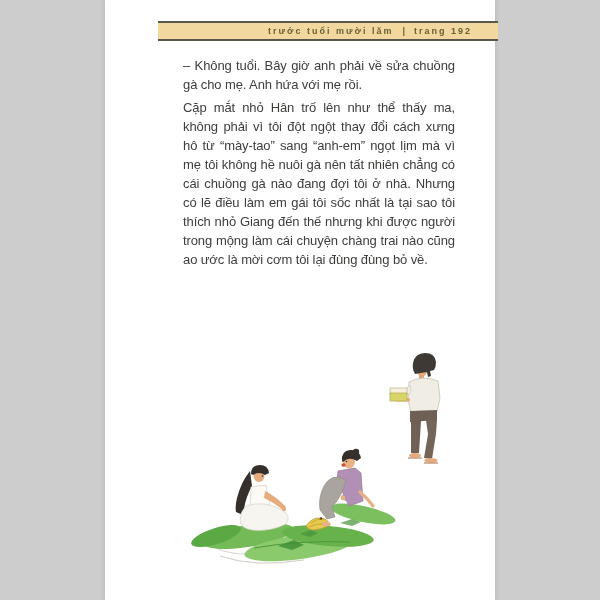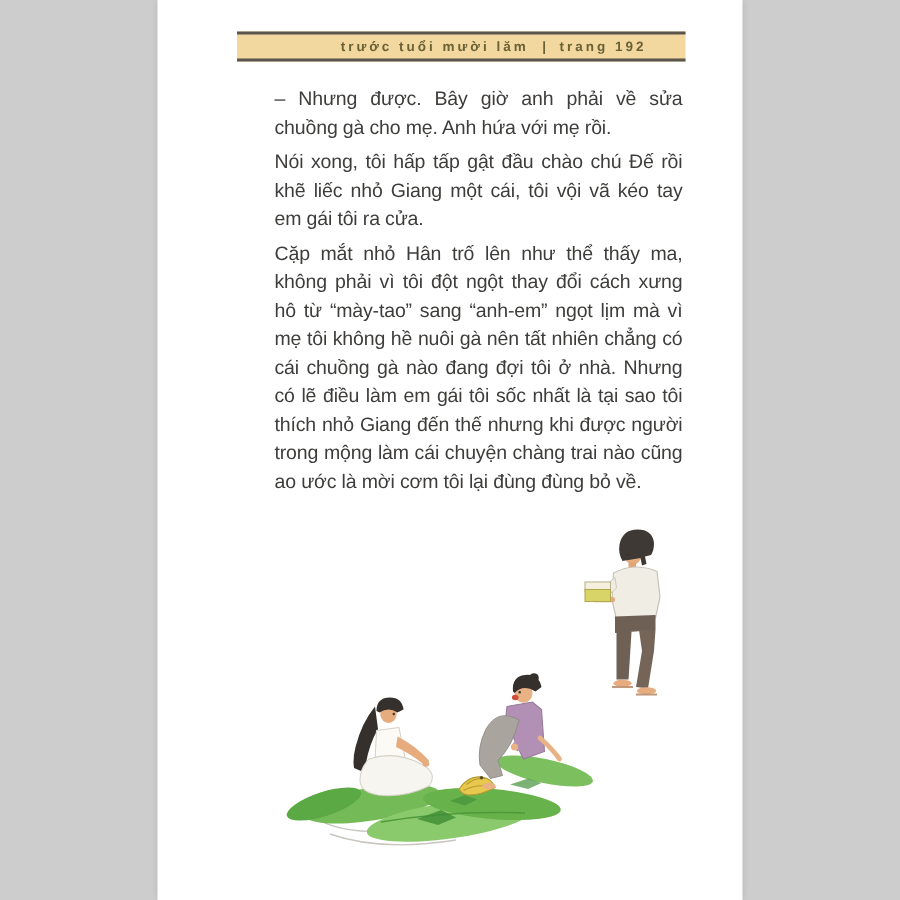--- a/index.html
+++ b/index.html
@@ -16,21 +16,21 @@
   }
   .header-band{
     position:absolute;left:53px;top:21px;width:299px;height:16px;
     background:#f2d79f;
     border-top:2px solid #5a564e;
     border-bottom:2px solid #5a564e;
     box-sizing:content-box;
     display:flex;align-items:center;justify-content:flex-end;
     padding-right:26px;width:273px;
     font-size:9px;font-weight:bold;color:#6a6134;
-    letter-spacing:2px;white-space:nowrap;
+    letter-spacing:2px;white-space:nowrap;padding-left:41px;
   }
   .header-band .sep{margin:0 9px;letter-spacing:0;color:#6a6134;}
   .body-text{
     position:absolute;left:78px;top:56px;width:272px;
     color:#3e3d3b;
     font-size:13px;line-height:19px;letter-spacing:-0.1px;
   }
   .body-text p{
     margin:0 0 4px 0;text-align:justify;
   }
@@ -43,22 +43,21 @@
 
 <div class="book-page">
 
   <div class="header-band">
     <span>trước tuổi mười lăm</span>
     <span class="sep">|</span>
     <span>trang 192</span>
   </div>
 
   <div class="body-text">
-    <p>– Nhưng được. Bây giờ anh phải về sửa chuồng gà cho mẹ. Anh hứa với mẹ rồi.</p>
-    <p>Nói xong, tôi hấp tấp gật đầu chào chú Đế rồi khẽ liếc nhỏ Giang một cái, tôi vội vã kéo tay em gái tôi ra cửa.</p>
+    <p>– Không tuổi. Bây giờ anh phải về sửa chuồng gà cho mẹ. Anh hứa với mẹ rồi.</p>
     <p>Cặp mắt nhỏ Hân trố lên như thể thấy ma, không phải vì tôi đột ngột thay đổi cách xưng hô từ “mày-tao” sang “anh-em” ngọt lịm mà vì mẹ tôi không hề nuôi gà nên tất nhiên chẳng có cái chuồng gà nào đang đợi tôi ở nhà. Nhưng có lẽ điều làm em gái tôi sốc nhất là tại sao tôi thích nhỏ Giang đến thế nhưng khi được người trong mộng làm cái chuyện chàng trai nào cũng ao ước là mời cơm tôi lại đùng đùng bỏ về.</p>
   </div>
 
   <svg class="illustration" viewBox="0 0 320 230" role="img" aria-label="Watercolor drawing: a girl in white and a boy in a mauve shirt sit on green banana leaves with bananas, while another boy stands carrying a small tray">
 
     <g>
       <path d="M70,216 q34,12 84,4" stroke="#c9c6c0" stroke-width="0.9" fill="none"></path>
       <path d="M52,200 q20,16 52,14" stroke="#c9c6c0" stroke-width="0.8" fill="none"></path>
       <ellipse cx="98" cy="196" rx="46" ry="11" fill="#74ba57" transform="rotate(-9 98 196)"></ellipse>
       <ellipse cx="150" cy="207" rx="56" ry="12" fill="#8bc96d" transform="rotate(-8 150 207)"></ellipse>

